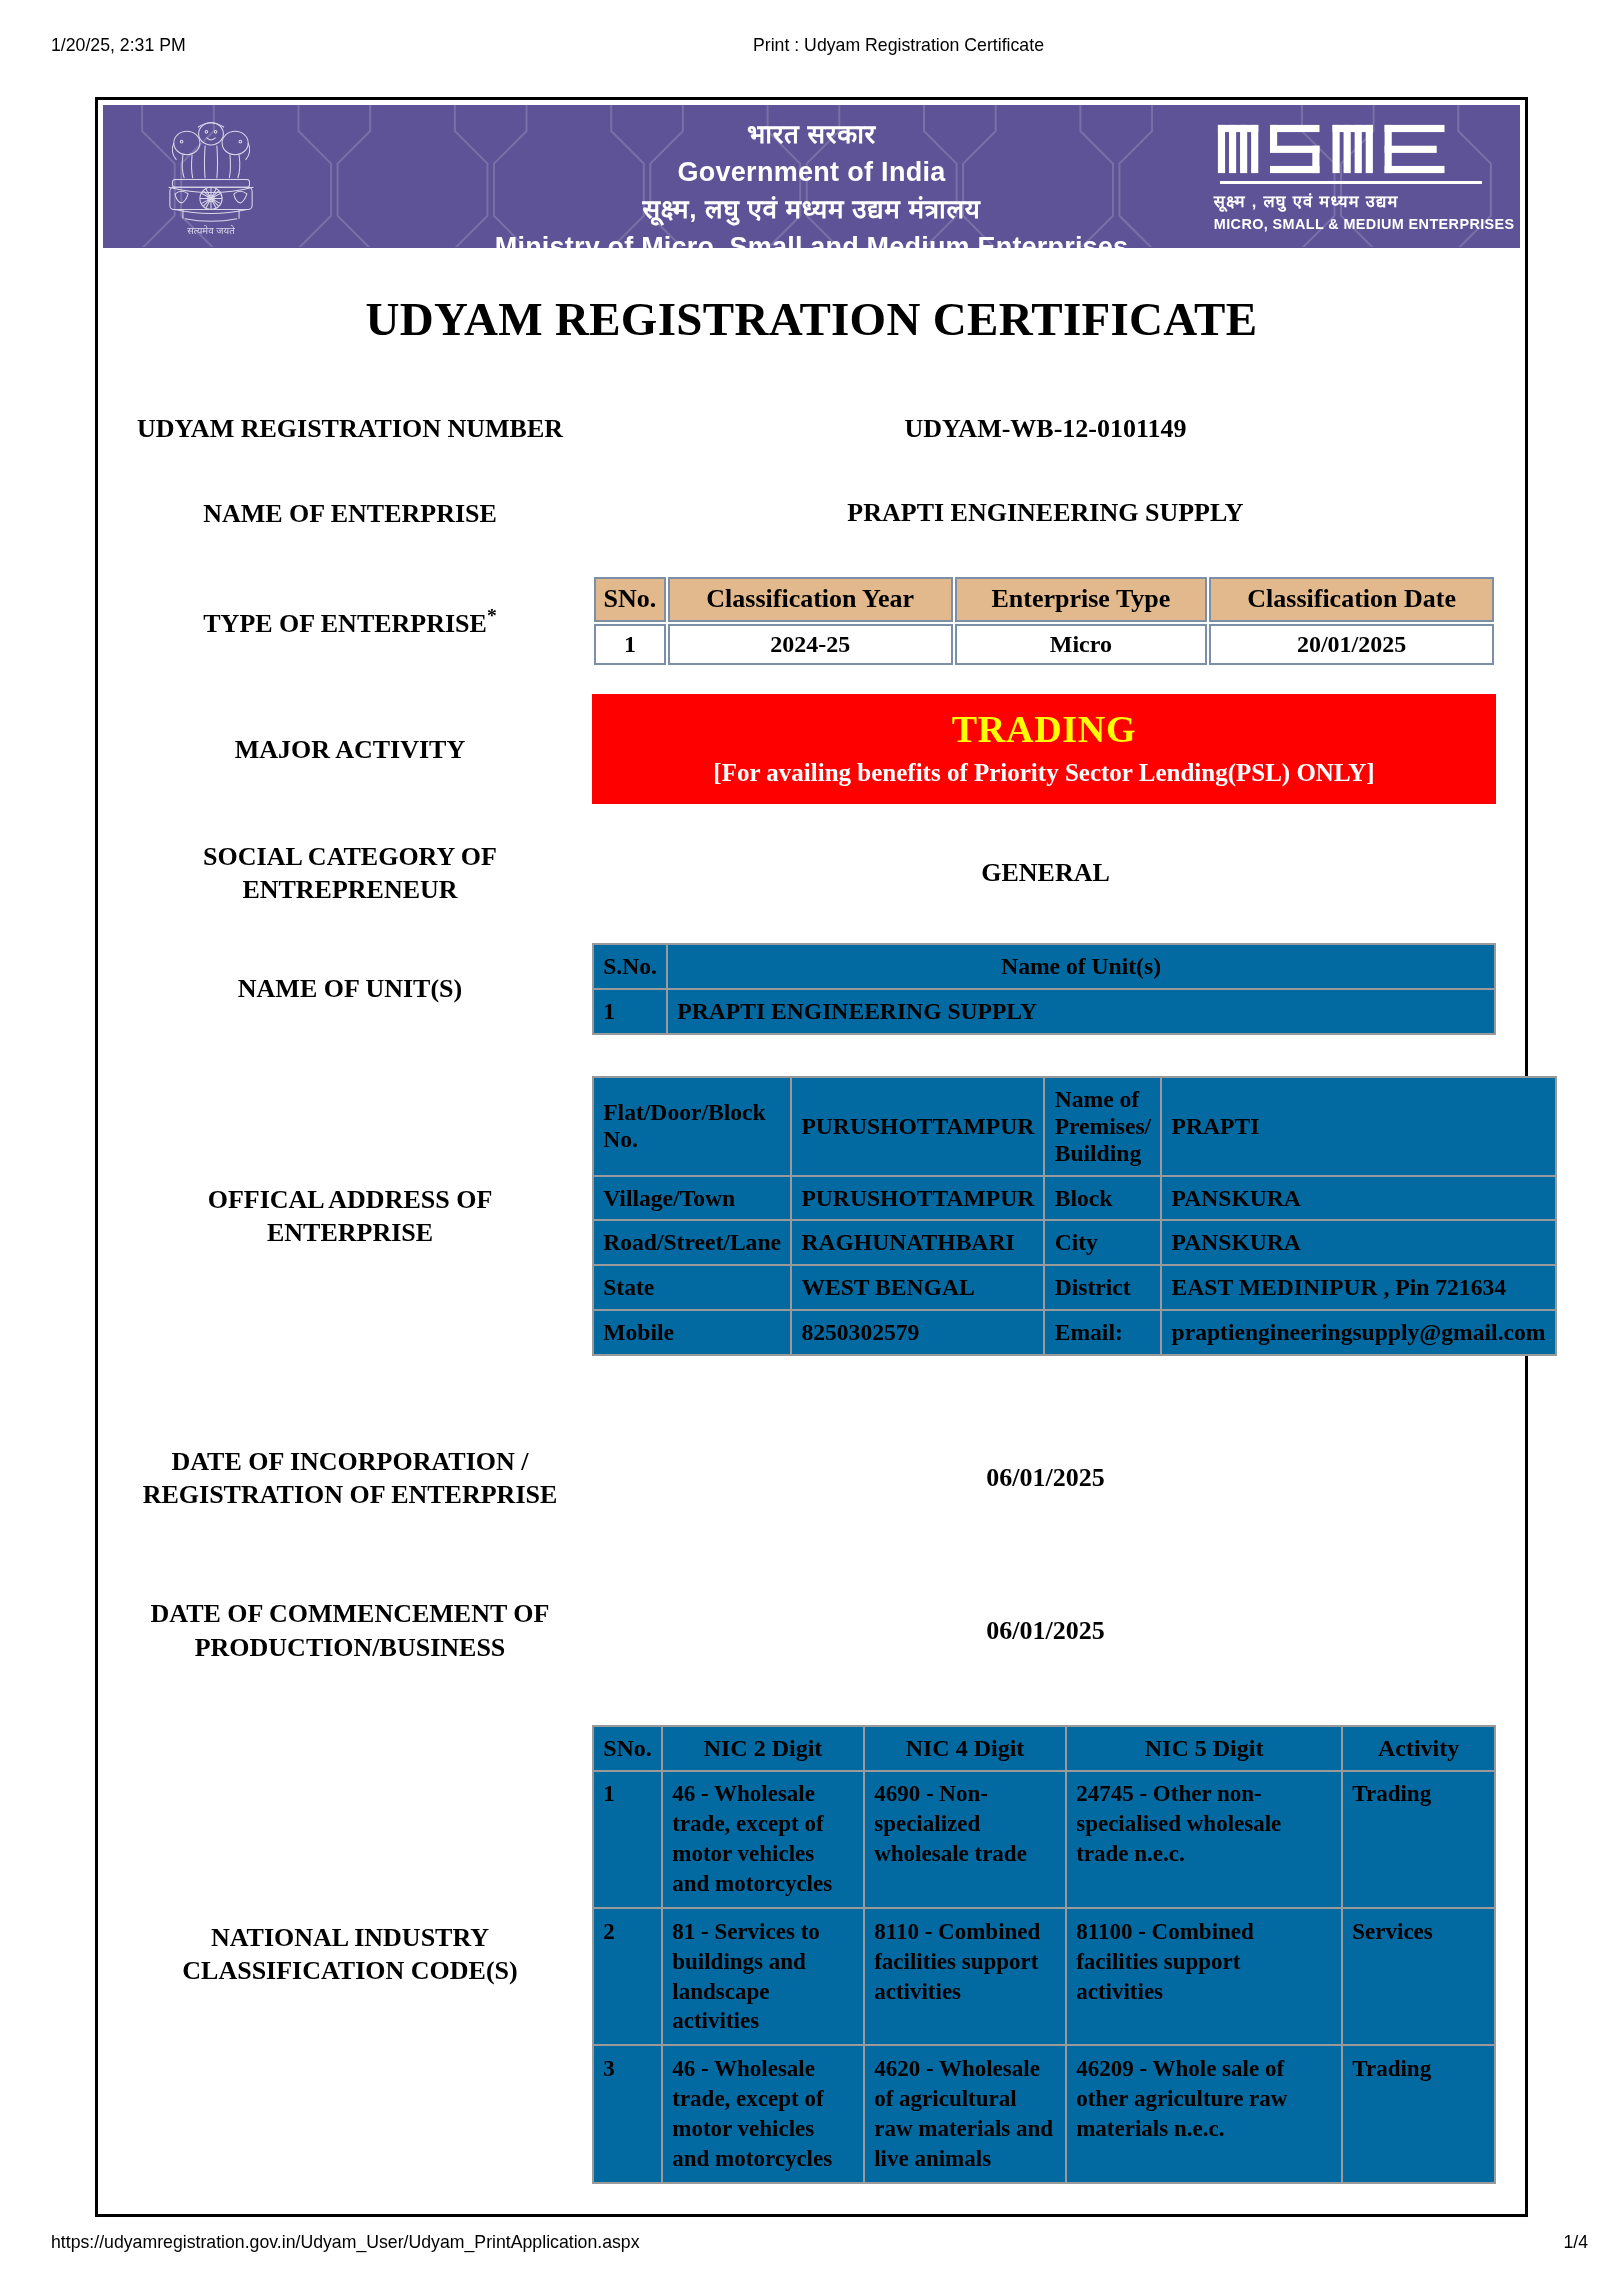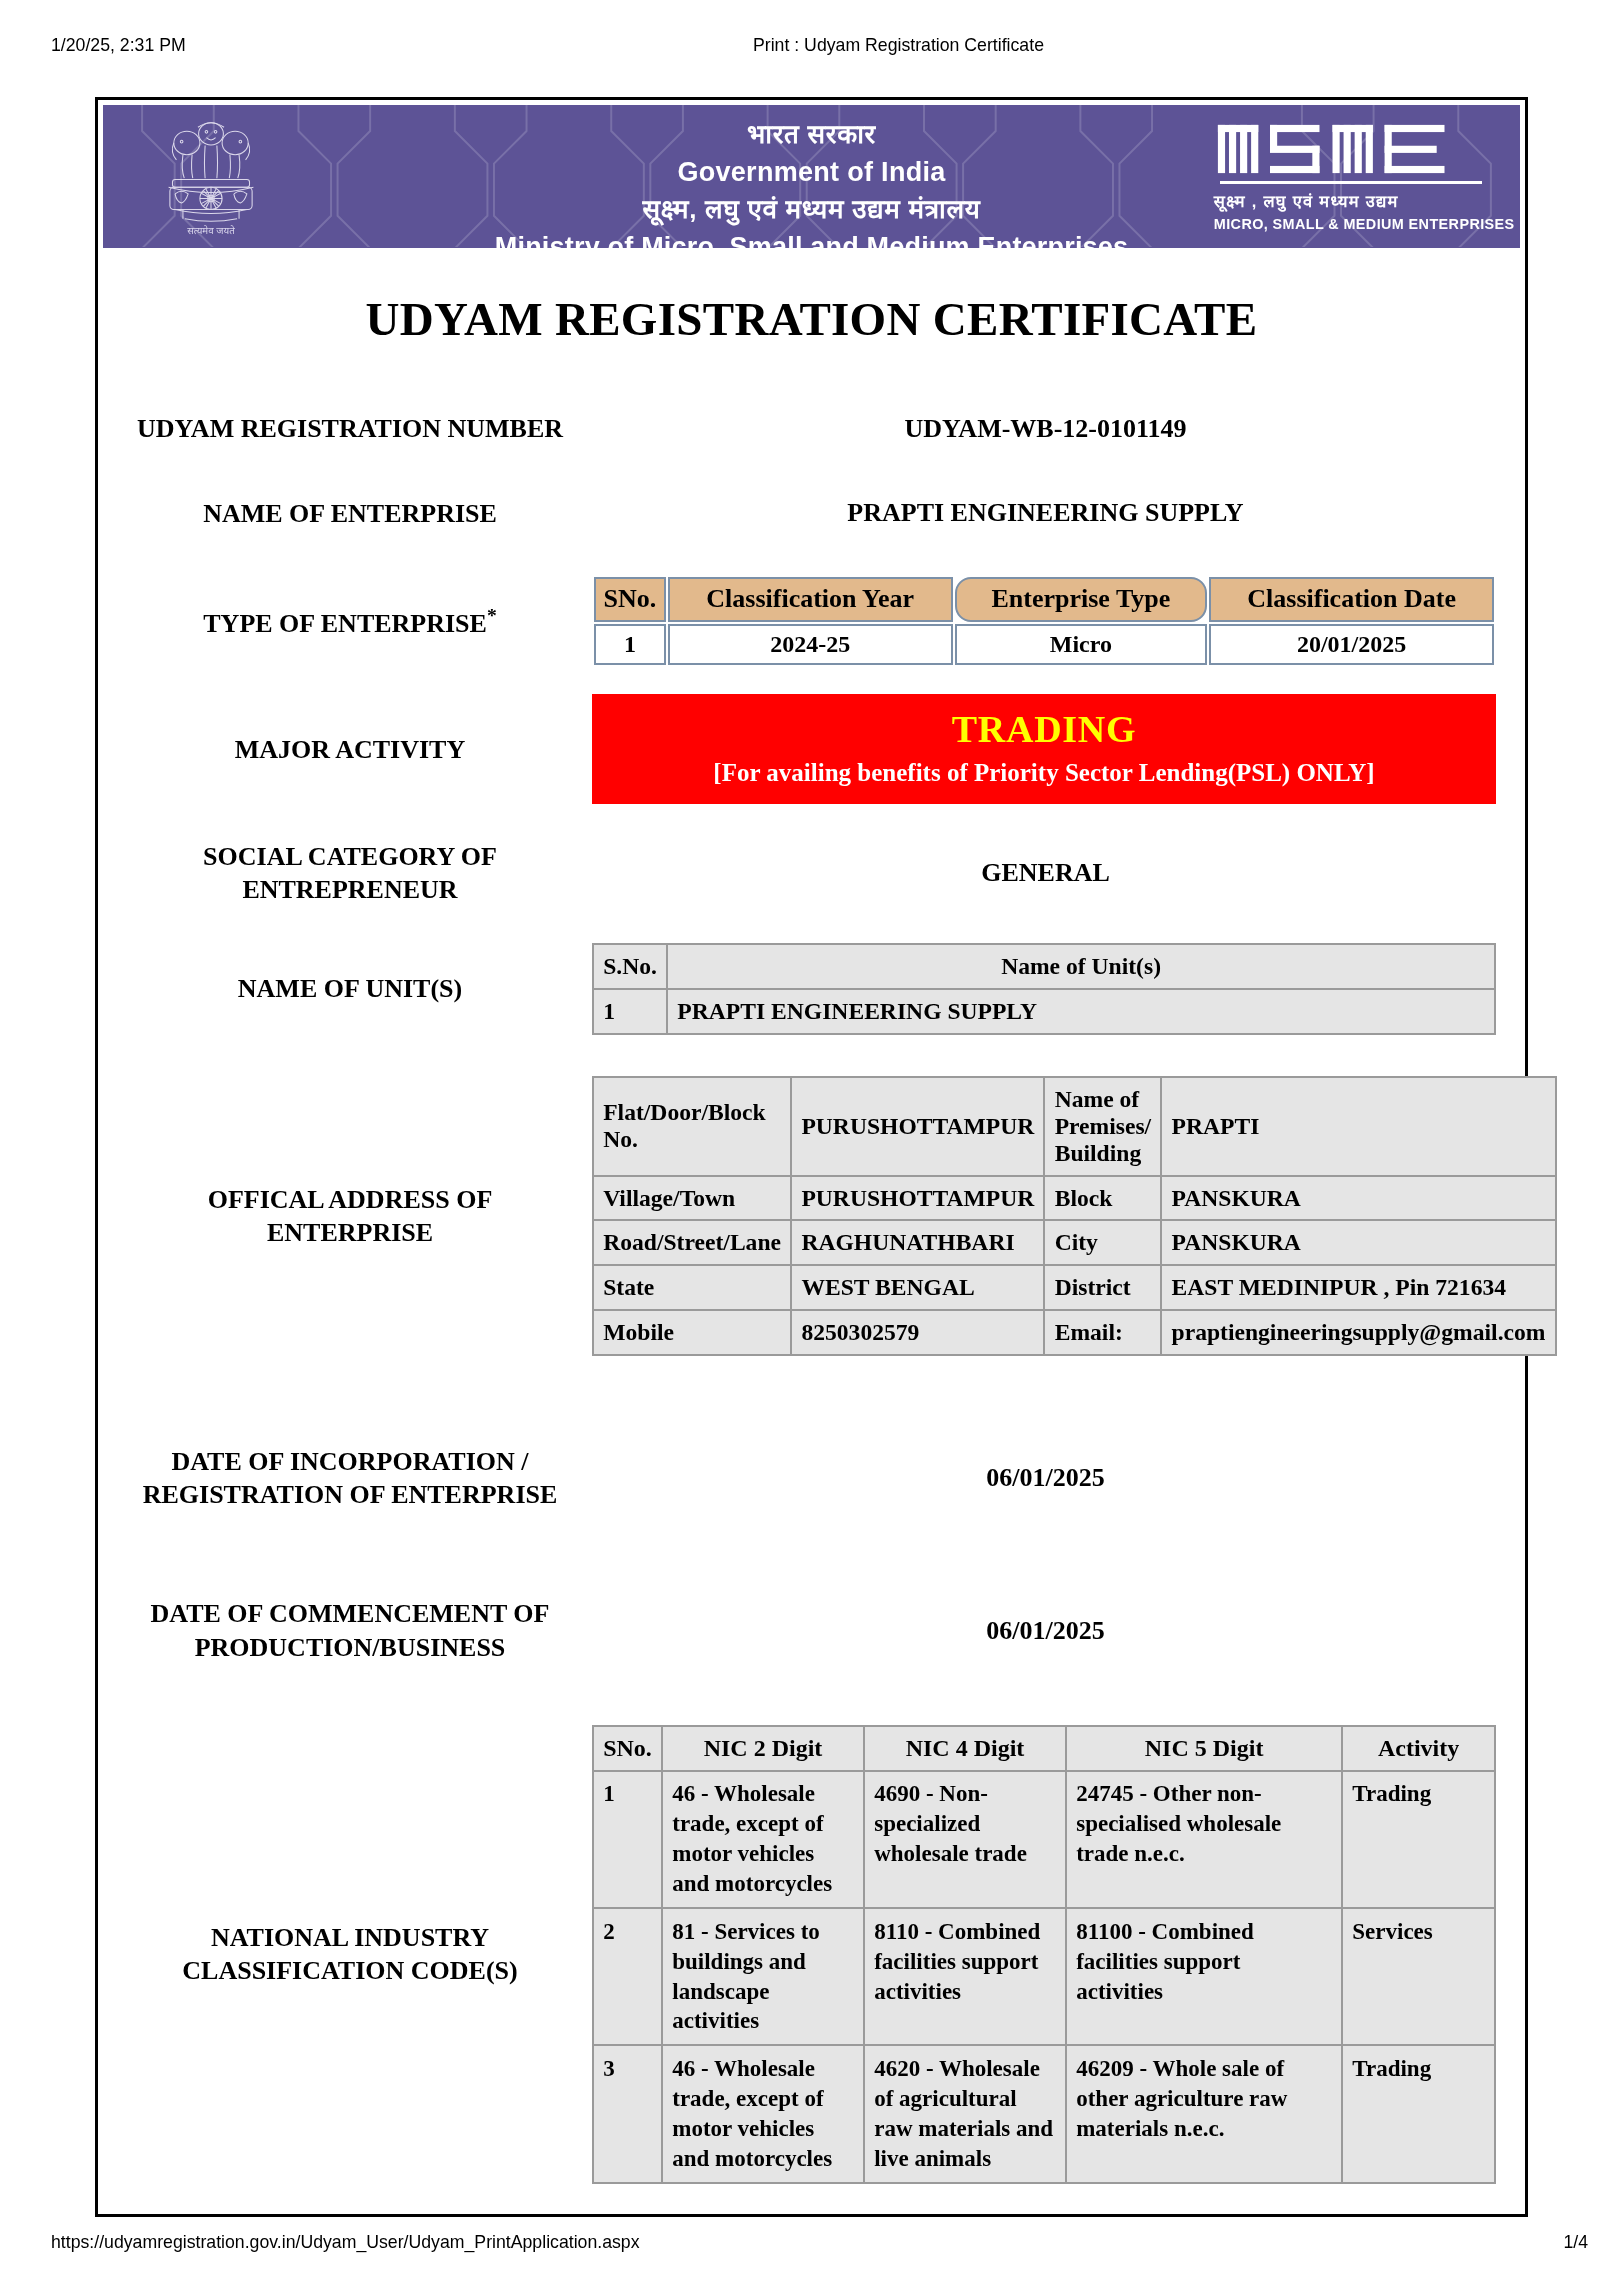--- a/index.html
+++ b/index.html
@@ -191,21 +191,21 @@
     font-weight: 700;
     background: #ffffff;
     box-sizing: border-box;
   }
   table.tbl th {
     background: #e2b98c;
     font-size: 26px;
   }
   .col-sno   { width: 72px; }
   .col-year  { width: 294px; }
-  .col-etype { width: 262px; border-radius: 16px; }
+  .col-etype { width: 262px; }
   .col-cdate { width: 294px; }
 
   
   .major-banner {
     background: #ff0000;
     padding: 14.4px 6.5px 17px 6.5px;
     text-align: center;
     box-sizing: border-box;
   }
   .major-banner .m1 {
@@ -228,21 +228,21 @@
     border-collapse: collapse;
     width: 100%;
     font-size: 23.6px;
   }
   table.gtbl th, table.gtbl td {
     border: 2px solid #9a9a9a;
     padding: 7.9px 9.2px;
     font-weight: 700;
     vertical-align: top;
     box-sizing: border-box;
-    background: #e5e5e5;
+    background: #0369a1;
   }
   table.gtbl th { text-align: center; }
   table.gtbl td { text-align: left; }
 
   .unit-sno  { width: 73px; text-align: left !important; }
   .unit-name { text-align: center; }
 
   
   table.addr td { vertical-align: middle; font-size: 23.6px; }
   .addr .a-k1 { width: 208px; }

